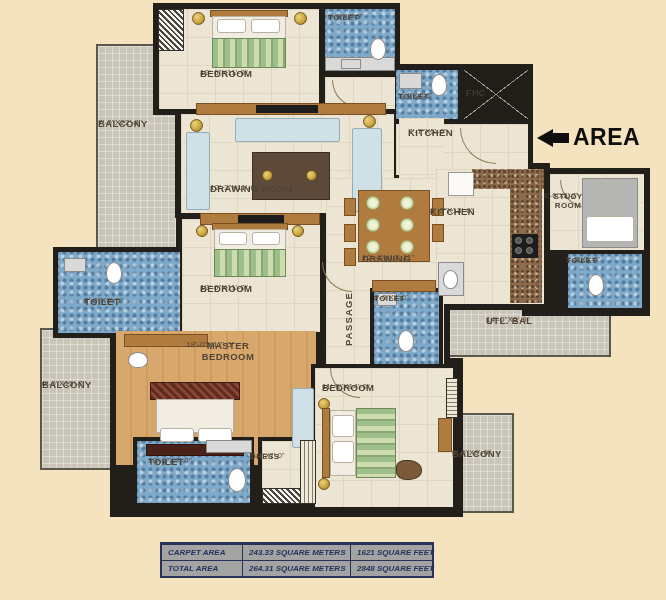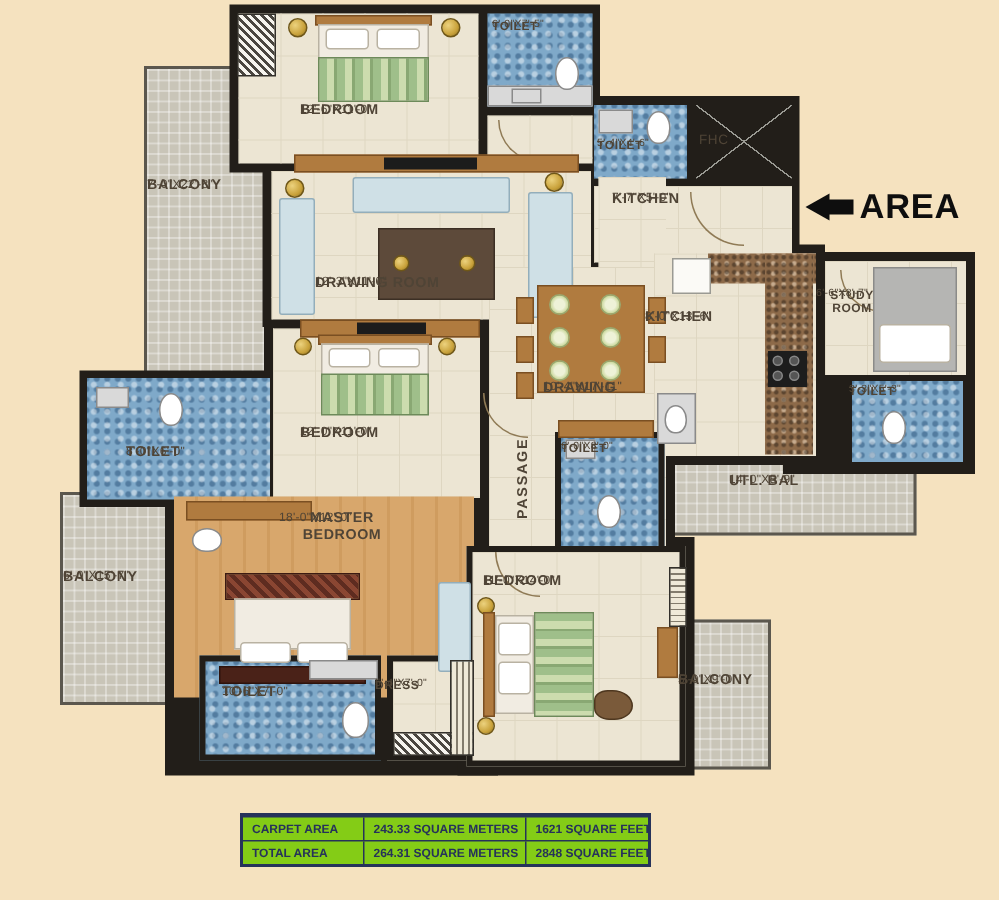--- a/index.html
+++ b/index.html
@@ -49,22 +49,22 @@
   .fhcX{background:
       linear-gradient(to top right,transparent 49.4%,#9a9a93 49.4% 50.6%,transparent 50.6%),
       linear-gradient(to bottom right,transparent 49.4%,#9a9a93 49.4% 50.6%,transparent 50.6%);}
   #entry-text{z-index:40;color:#0e0e0e;font-weight:900;font-size:23px;letter-spacing:.5px;}
   .arrow-shaft{background:#0e0e0e;z-index:40;}
   .arrow-head{width:0;height:0;border-top:9px solid transparent;border-bottom:9px solid transparent;border-right:16px solid #0e0e0e;z-index:40;}
   #area-table{z-index:50;border:2px solid #26325a;background:#26325a;}
   #area-table .hdr{position:static;display:block;background:#1f2b4d;color:#d9a13e;
       font-weight:700;font-size:8.5px;letter-spacing:.3px;padding:3px 0 3px 6px;}
   #area-table .row{position:static;display:flex;border-top:1px solid #26325a;}
-  #area-table .cell{position:static;background:#84cc16;color:#26325a;font-weight:700;
-      font-size:8px;padding:3px 2px 3px 6px;white-space:nowrap;}
+  #area-table .cell{position:static;background:#a3a3a3;color:#26325a;font-weight:700;
+      font-size:8px;padding:3px 2px 3px 6px;white-space:nowrap;font-style:italic;}
   #area-table .c1{width:80px;}
   #area-table .c2{width:108px;border-left:1px solid #26325a;}
   #area-table .c3{width:82px;border-left:1px solid #26325a;}
   .stove{background:#1d1d1d;z-index:31;}
   .stove i{position:absolute;width:7px;height:7px;border-radius:50%;background:#555;border:1px solid #888;}
 </style>
 </head>
 <body>
 
 <div id="plan">

